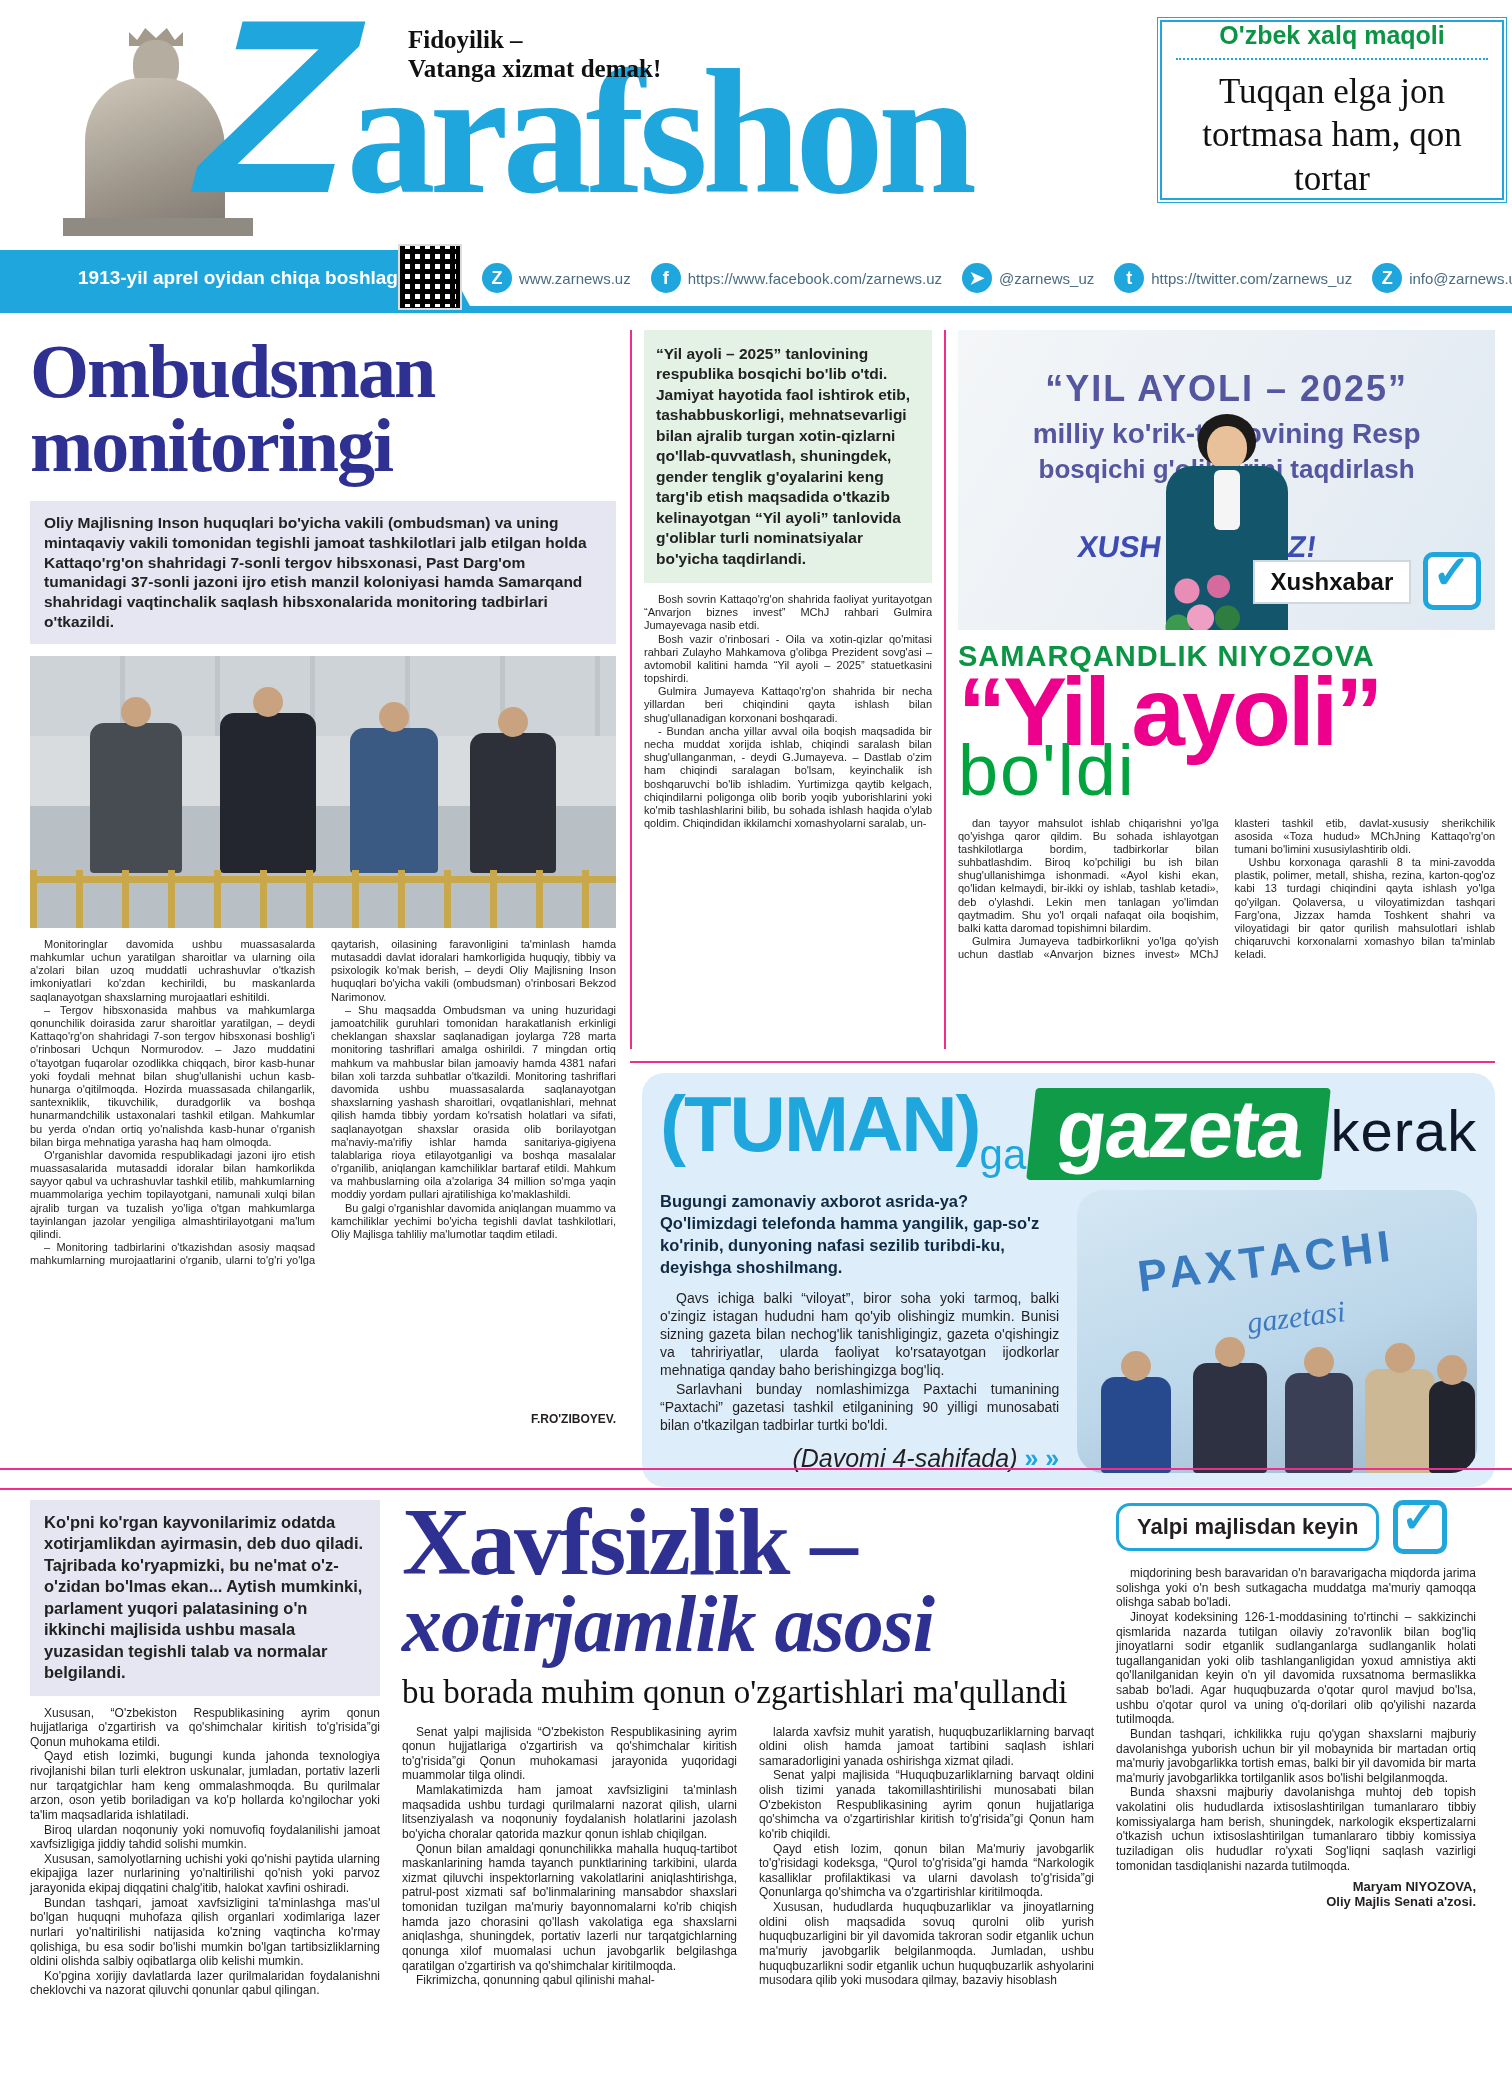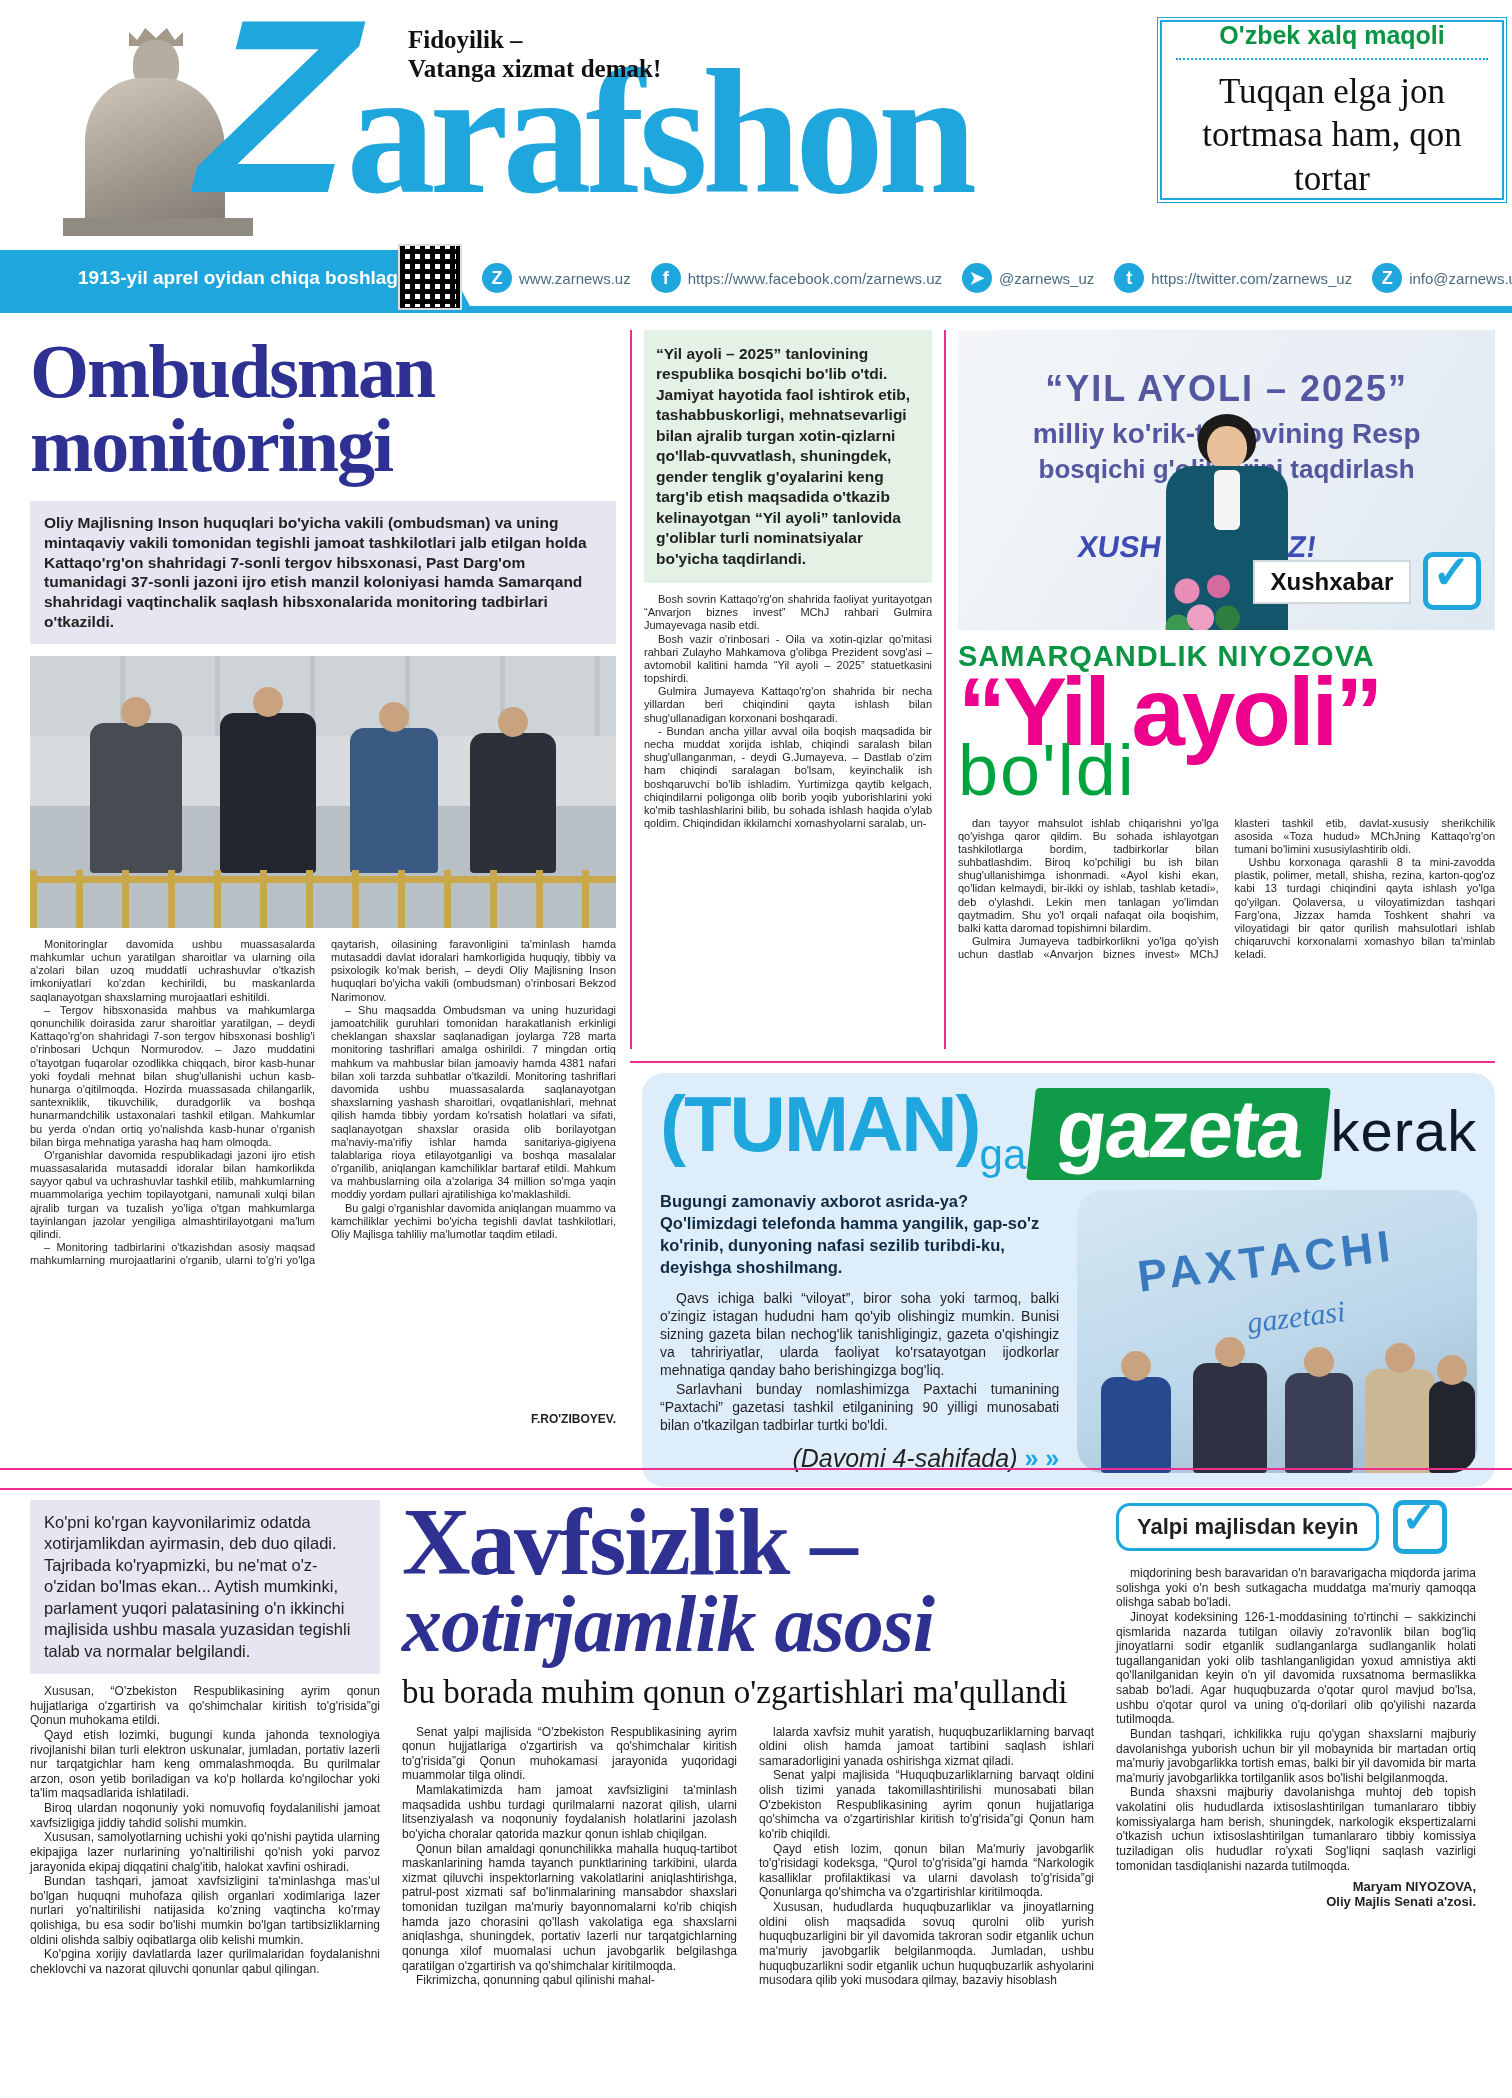--- a/index.html
+++ b/index.html
@@ -112,21 +112,21 @@
   .tuman-photo{position:relative;width:400px;flex:0 0 auto;border-radius:26px;overflow:hidden;
       background:linear-gradient(160deg,#d5e7f3,#bcd7ea 55%,#9db8cc);}
   .tuman-photo .pax{position:absolute;left:60px;top:46px;color:#2b6fb8;font-weight:bold;font-size:44px;
       letter-spacing:5px;transform:rotate(-7deg);opacity:.9;}
   .tuman-photo .gaz{position:absolute;left:170px;top:110px;color:#3c79c0;font-family:"Liberation Serif",serif;
       font-style:italic;font-size:30px;transform:rotate(-7deg);}
   
   .rule2{position:absolute;left:0;right:0;height:2px;background:#ef2d8f;}
   .bottom{position:absolute;left:30px;top:1500px;width:1452px;display:grid;
       grid-template-columns:350px 335px 335px 360px;column-gap:22px;grid-template-rows:auto 1fr;}
-  .introbox{background:#e6e6f2;padding:12px 14px;font-weight:normal;font-size:16.5px;line-height:1.3;color:#222;margin-bottom:10px;}
+  .introbox{background:#e6e6f2;padding:12px 14px;font-weight:bold;font-size:16.5px;line-height:1.3;color:#222;margin-bottom:10px;}
   .bcol p{margin:0;font-size:12px;line-height:1.22;text-align:justify;text-indent:14px;}
   .xv-col1{grid-column:1;grid-row:1/span 2;}
   .xv-head{grid-column:2/span 2;grid-row:1;}
   .xv-col2{grid-column:2;grid-row:2;}
   .xv-col3{grid-column:3;grid-row:2;}
   .xv-col4{grid-column:4;grid-row:1/span 2;}
   .xv-h1{font-family:"Liberation Serif",serif;font-weight:bold;color:#2e3192;font-size:95px;line-height:.9;letter-spacing:-2px;}
   .xv-h2{font-family:"Liberation Serif",serif;font-weight:bold;font-style:italic;color:#2e3192;
       font-size:80px;line-height:.95;letter-spacing:-1px;}
   .xv-sub{font-family:"Liberation Serif",serif;font-size:33px;color:#111;margin:12px 0 14px;}

